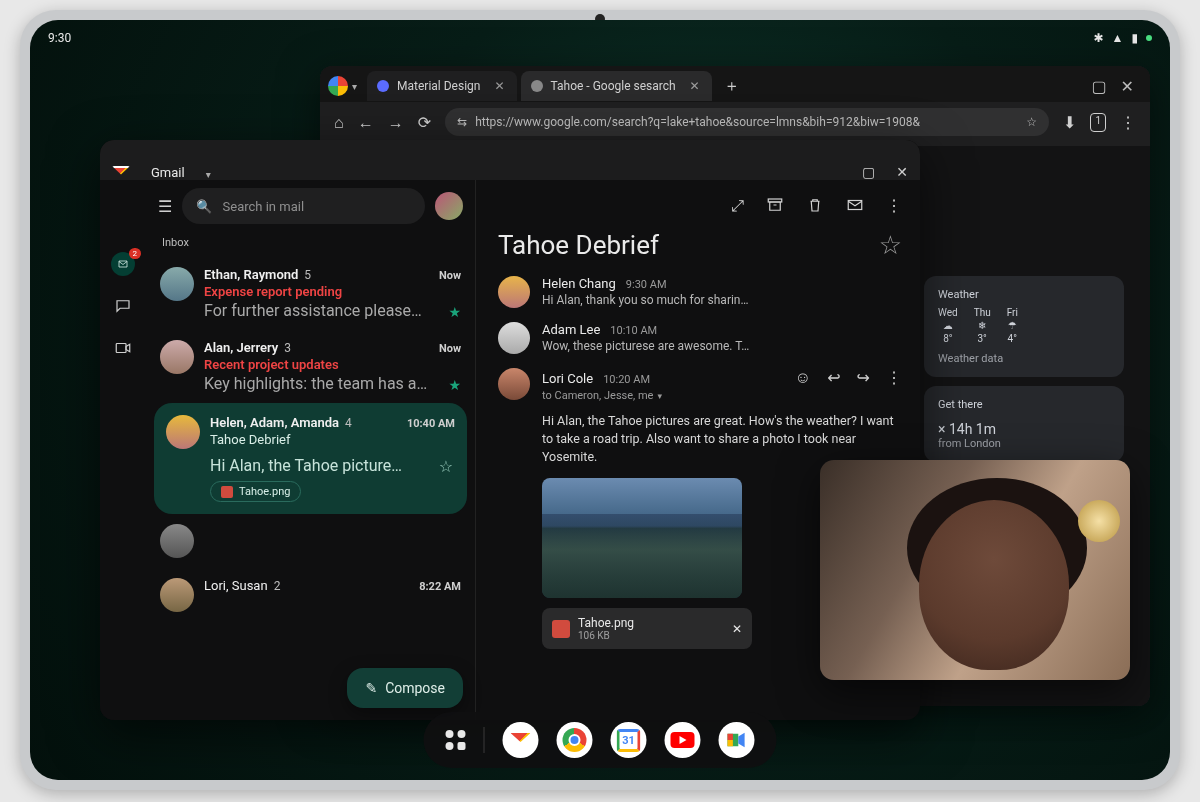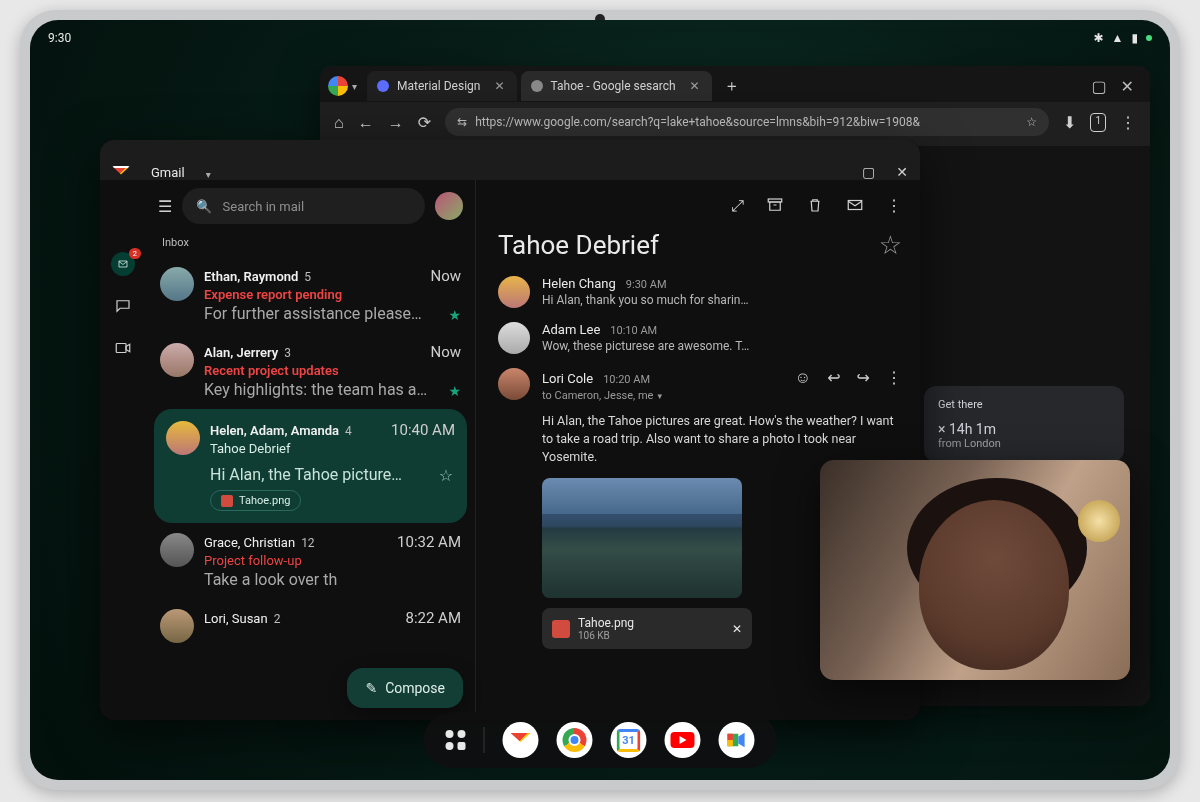--- a/index.html
+++ b/index.html
@@ -66,21 +66,21 @@
   .account-avatar { width:28px; height:28px; border-radius:50%; background:linear-gradient(135deg,#b57,#8a6); }
 
   .inbox-label { padding:4px 16px 8px; font-size:11px; color:#bdbdbd; }
 
   .thread { padding:10px 14px 10px 14px; display:flex; gap:10px; position:relative; }
   .avatar { width:34px; height:34px; border-radius:50%; flex:none; background:#555; background-size:cover; }
   .th-body { flex:1; min-width:0; }
   .th-row1 { display:flex; align-items:baseline; gap:6px; }
   .th-from { font-weight:600; font-size:13px; color:#f0f0f0; }
   .th-count { font-size:12px; color:#bdbdbd; }
-  .th-time { margin-left:auto; font-size:15px; color:#cfcfcf; }
+  .th-time { margin-left:auto; font-size:11px; color:#cfcfcf;font-weight:bold; }
   .th-subj { font-weight:600; font-size:13px; margin-top:2px; color:#ef4444; white-space:nowrap; overflow:hidden; text-overflow:ellipsis;}
   .th-prev { font-size:16px; color:#a9a9a9; margin-top:2px; white-space:nowrap; overflow:hidden; text-overflow:ellipsis;}
   .star { position:absolute; right:14px; bottom:10px; color:#1aa37a; font-size:14px; }
   .thread.selected { background:#0f3c33; border-radius:18px; margin:0 8px; padding:12px; }
   .chip { display:inline-flex; align-items:center; gap:6px; border:1px solid #2a6b5d; border-radius:14px; padding:3px 10px; font-size:11px; margin-top:6px; color:#d8efe8;}
   .chip .sq { width:12px; height:12px; background:#d14b3e; border-radius:2px; }
 
   .compose { position:absolute; right:12px; bottom:12px; background:#123e36; color:#dfeee9; border-radius:16px; padding:12px 18px; display:flex; align-items:center; gap:8px; font-size:14px; box-shadow:0 6px 18px rgba(0,0,0,0.4);}
 
   .gmail-right { flex:1; display:flex; flex-direction:column; padding:10px 18px 0 22px; position:relative; }
@@ -173,20 +173,41 @@
           <span style="white-space:nowrap;overflow:hidden;text-overflow:ellipsis;">https://www.google.com/search?q=lake+tahoe&amp;source=lmns&amp;bih=912&amp;biw=1908&amp;</span>
           <span style="margin-left:auto;">☆</span>
         </div>
         <div class="urlbar-actions">
           <span>⬇</span>
           <span style="border:1.5px solid #cfcfcf;border-radius:4px;font-size:10px;padding:1px 4px;">1</span>
           <span>⋮</span>
         </div>
       </div>
       <div class="chrome-body">
+        <div class="panel weather-panel">
+          <div>Weather</div>
+          <div class="weather-days">
+            <div class="wd">
+                <span>Wed</span>
+                <span>☁</span>
+                <span>8°</span>
+              </div>
+            <div class="wd">
+                <span>Thu</span>
+                <span>❄</span>
+                <span>3°</span>
+              </div>
+            <div class="wd">
+                <span>Fri</span>
+                <span>☂</span>
+                <span>4°</span>
+              </div>
+          </div>
+          <div style="margin-top:8px;opacity:.7;">Weather data</div>
+        </div>
         <div class="panel get-there">
           <div>Get there</div>
           <div style="margin-top:10px;font-size:14px;">× 14h 1m</div>
           <div style="opacity:.7;">from London</div>
         </div>
       </div>
     </div>
 
     <div class="gmail-window">
       <div class="gmail-title">
@@ -273,29 +294,20 @@
               <div class="chip">
                   <span class="sq"></span>
                   <span>Tahoe.png</span>
                 </div>
             </div>
             <span style="position:absolute;right:14px;bottom:38px;color:#96c9ba;">☆</span>
           </div>
 
           <div class="thread">
             <div class="avatar" style="background:linear-gradient(#888,#555);"></div>
-            <div class="th-body">
-              <div class="th-row1">
-                  <span class="th-from" style="font-weight:400;">Grace, Christian</span>
-                  <span class="th-count">12</span>
-                  <span class="th-time">10:32 AM</span>
-                </div>
-              <div class="th-subj" style="font-weight:400;">Project follow-up</div>
-              <div class="th-prev">Take a look over th</div>
-            </div>
           </div>
 
           <div class="thread">
             <div class="avatar" style="background:linear-gradient(#b97,#764);"></div>
             <div class="th-body">
               <div class="th-row1">
                   <span class="th-from" style="font-weight:400;">Lori, Susan</span>
                   <span class="th-count">2</span>
                   <span class="th-time">8:22 AM</span>
                 </div>

